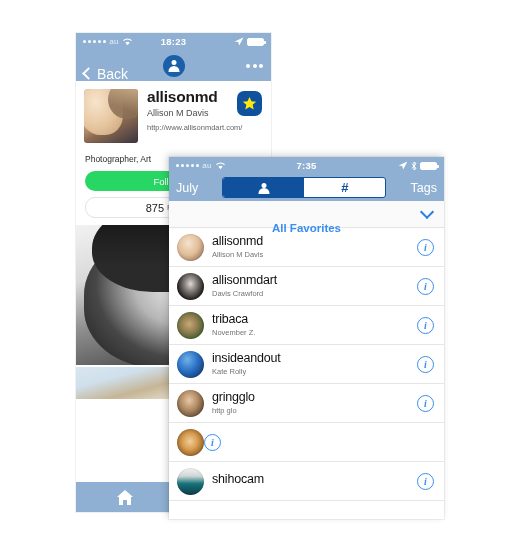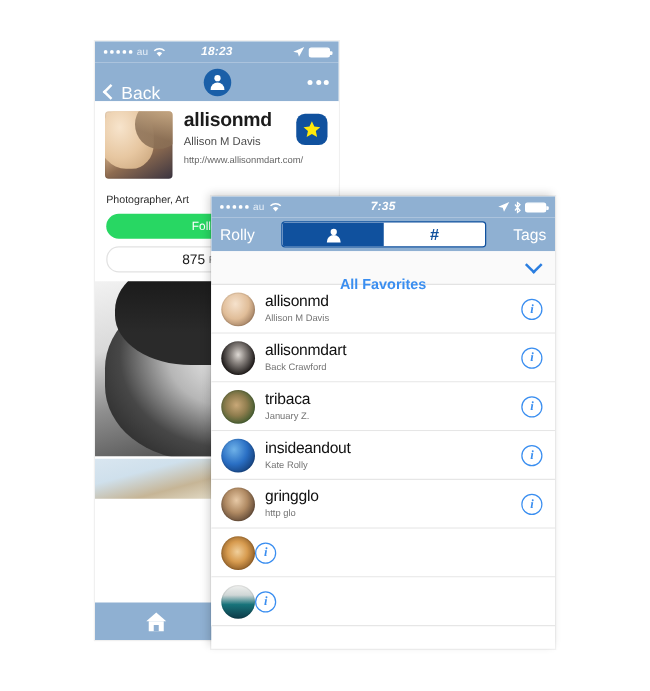--- a/index.html
+++ b/index.html
@@ -55,21 +55,20 @@
   .sb-dots { display: flex; gap: 1.6px; align-items: center; }
   .sb-dot {
     width: 3.4px; height: 3.4px; border-radius: 50%;
     background: #ffffff;
   }
   .sb-carrier { font-size: 8px; color: #e6eef7; letter-spacing: .2px; }
   .sb-center {
     position: absolute; left: 0; right: 0; text-align: center;
     font-size: 9.5px; font-weight: bold; color: #ffffff;
     letter-spacing: .2px;
-    font-style: italic;
   }
   .sb-right {
     margin-left: auto; display: flex; align-items: center; gap: 3px;
     position: relative; z-index: 2;
   }
   .batt {
     width: 17px; height: 8px; border: 1px solid #ffffff;
     border-radius: 2px; position: relative; box-sizing: border-box;
     background: #ffffff;
   }
@@ -422,21 +421,21 @@
           <path d="M9.4 0.6 L0.6 4.4 L4.2 5.1 L5.2 8.4 Z" fill="#fff"></path>
         </svg>
         <svg width="6" height="10" viewBox="0 0 6 10">
           <path d="M1 2.6 L5 7.4 L3 9 L3 1 L5 2.6 L1 7.4" stroke="#fff" stroke-width="1" fill="none"></path>
         </svg>
         <div class="batt"></div>
       </div>
     </div>
 
     <div class="navbar-right">
-      <div class="nav-edit">Rolly</div>
+      <div class="nav-edit">July</div>
       <div class="segmented">
         <div class="seg active">
           <span class="person-glyph">
               <span class="head"></span>
               <span class="body"></span>
             </span>
         </div>
         <div class="seg">
           <span>#</span>
         </div>
@@ -457,30 +456,30 @@
           <div class="fav-handle">allisonmd</div>
           <div class="fav-name">Allison M Davis</div>
         </div>
         <div class="info-icon">i</div>
       </div>
 
       <div class="fav-row">
         <div class="fav-av av-b"></div>
         <div class="fav-text">
           <div class="fav-handle">allisonmdart</div>
-          <div class="fav-name">Back Crawford</div>
+          <div class="fav-name">Davis Crawford</div>
         </div>
         <div class="info-icon">i</div>
       </div>
 
       <div class="fav-row">
         <div class="fav-av av-c"></div>
         <div class="fav-text">
           <div class="fav-handle">tribaca</div>
-          <div class="fav-name">January Z.</div>
+          <div class="fav-name">November Z.</div>
         </div>
         <div class="info-icon">i</div>
       </div>
 
       <div class="fav-row">
         <div class="fav-av av-d"></div>
         <div class="fav-text">
           <div class="fav-handle">insideandout</div>
           <div class="fav-name">Kate Rolly</div>
         </div>
@@ -496,19 +495,23 @@
         <div class="info-icon">i</div>
       </div>
 
       <div class="fav-row">
         <div class="fav-av av-f"></div>
         <div class="info-icon">i</div>
       </div>
 
       <div class="fav-row">
         <div class="fav-av av-g"></div>
+        <div class="fav-text">
+          <div class="fav-handle">shihocam</div>
+          <div class="fav-name"></div>
+        </div>
         <div class="info-icon">i</div>
       </div>
 
     </div>
   </div>
 
 </div>
 
 </body></html>

